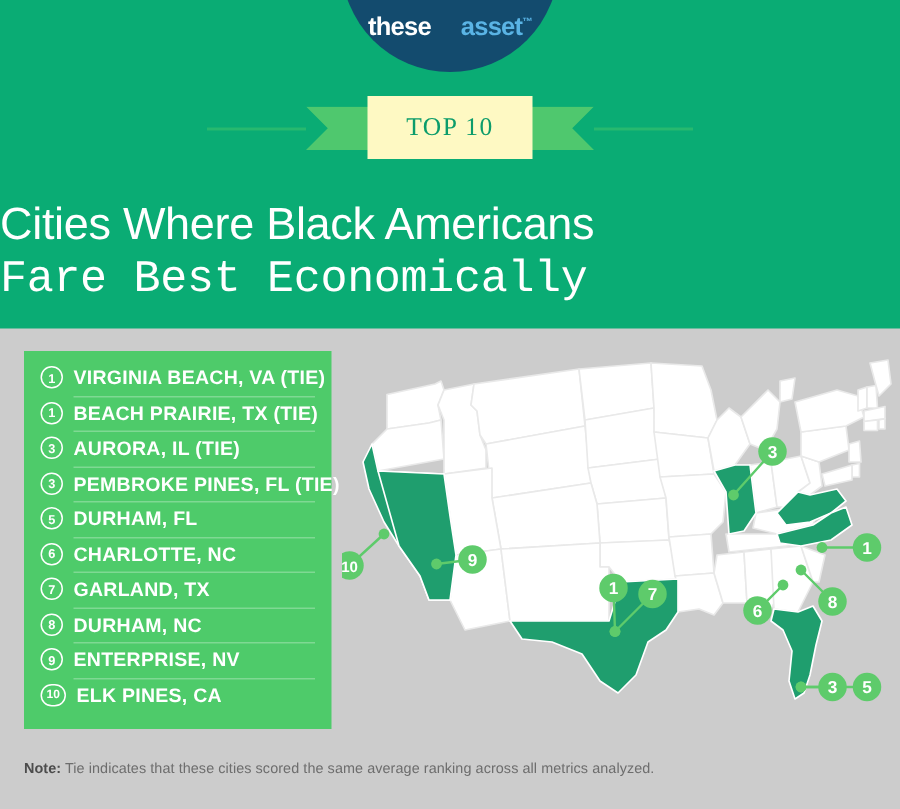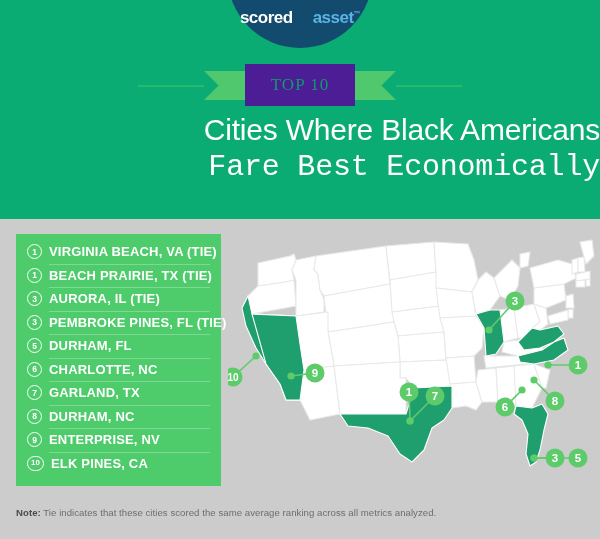--- a/index.html
+++ b/index.html
@@ -46,35 +46,34 @@
   }
   .ribbon-tail.left { left: 204px; clip-path: polygon(0 0, 100% 0, 100% 100%, 0 100%, 22% 50%); }
   .ribbon-tail.right { right: 204px; clip-path: polygon(0 0, 100% 0, 78% 50%, 100% 100%, 0 100%); }
   .ribbon-shadow {
     position: absolute; top: 36px; width: 26px; height: 5px; background: #35a85c;
   }
   .ribbon-shadow.l { left: 248px; }
   .ribbon-shadow.r { right: 248px; }
   .ribbon-plate {
     position: absolute; left: 50%; top: 0; transform: translateX(-50%);
-    width: 110px; height: 42px; background: #4c1d95;
+    width: 110px; height: 42px; background: #fef9c3;
     display: flex; align-items: center; justify-content: center;
   }
   .ribbon-label {
     font-family: "Liberation Serif", serif;
     color: #0c9c6b; font-size: 17px; letter-spacing: 1px;
   }
 
   
   .title {
-    position: absolute; left: 0; right: 0; top: 112px;
-    text-align: right; color: #ffffff;
+    position: absolute; left: 0; right: 0; top: 132px;
+    text-align: left; color: #ffffff;
     font-size: 30px; font-weight: 300; line-height: 1.22;
     letter-spacing: -0.2px;
-    padding-left: 24px;
   }
   .title .l2 { display: block; font-family: Liberation Mono, monospace; }
 
   
   .legend {
     position: absolute; left: 16px; top: 234px;
     width: 205px; height: 252px;
     background: #4ecb6a;
     padding: 6px 0 6px 0;
   }
@@ -117,21 +116,21 @@
 </style>
 </head>
 <body>
 
 <div id="page">
 
   <div class="header">
 
     <div class="logo-dome">
       <div class="logo-text">
-        <span class="logo-smart">scored</span><span class="logo-asset">asset</span><span class="logo-tm">™</span>
+        <span class="logo-smart">these</span><span class="logo-asset">asset</span><span class="logo-tm">™</span>
       </div>
     </div>
 
     <div class="ribbon-wrap">
       <div class="ribbon-line left"></div>
       <div class="ribbon-line right"></div>
       <div class="ribbon-tail left"></div>
       <div class="ribbon-tail right"></div>
       <div class="ribbon-shadow l"></div>
       <div class="ribbon-shadow r"></div>

